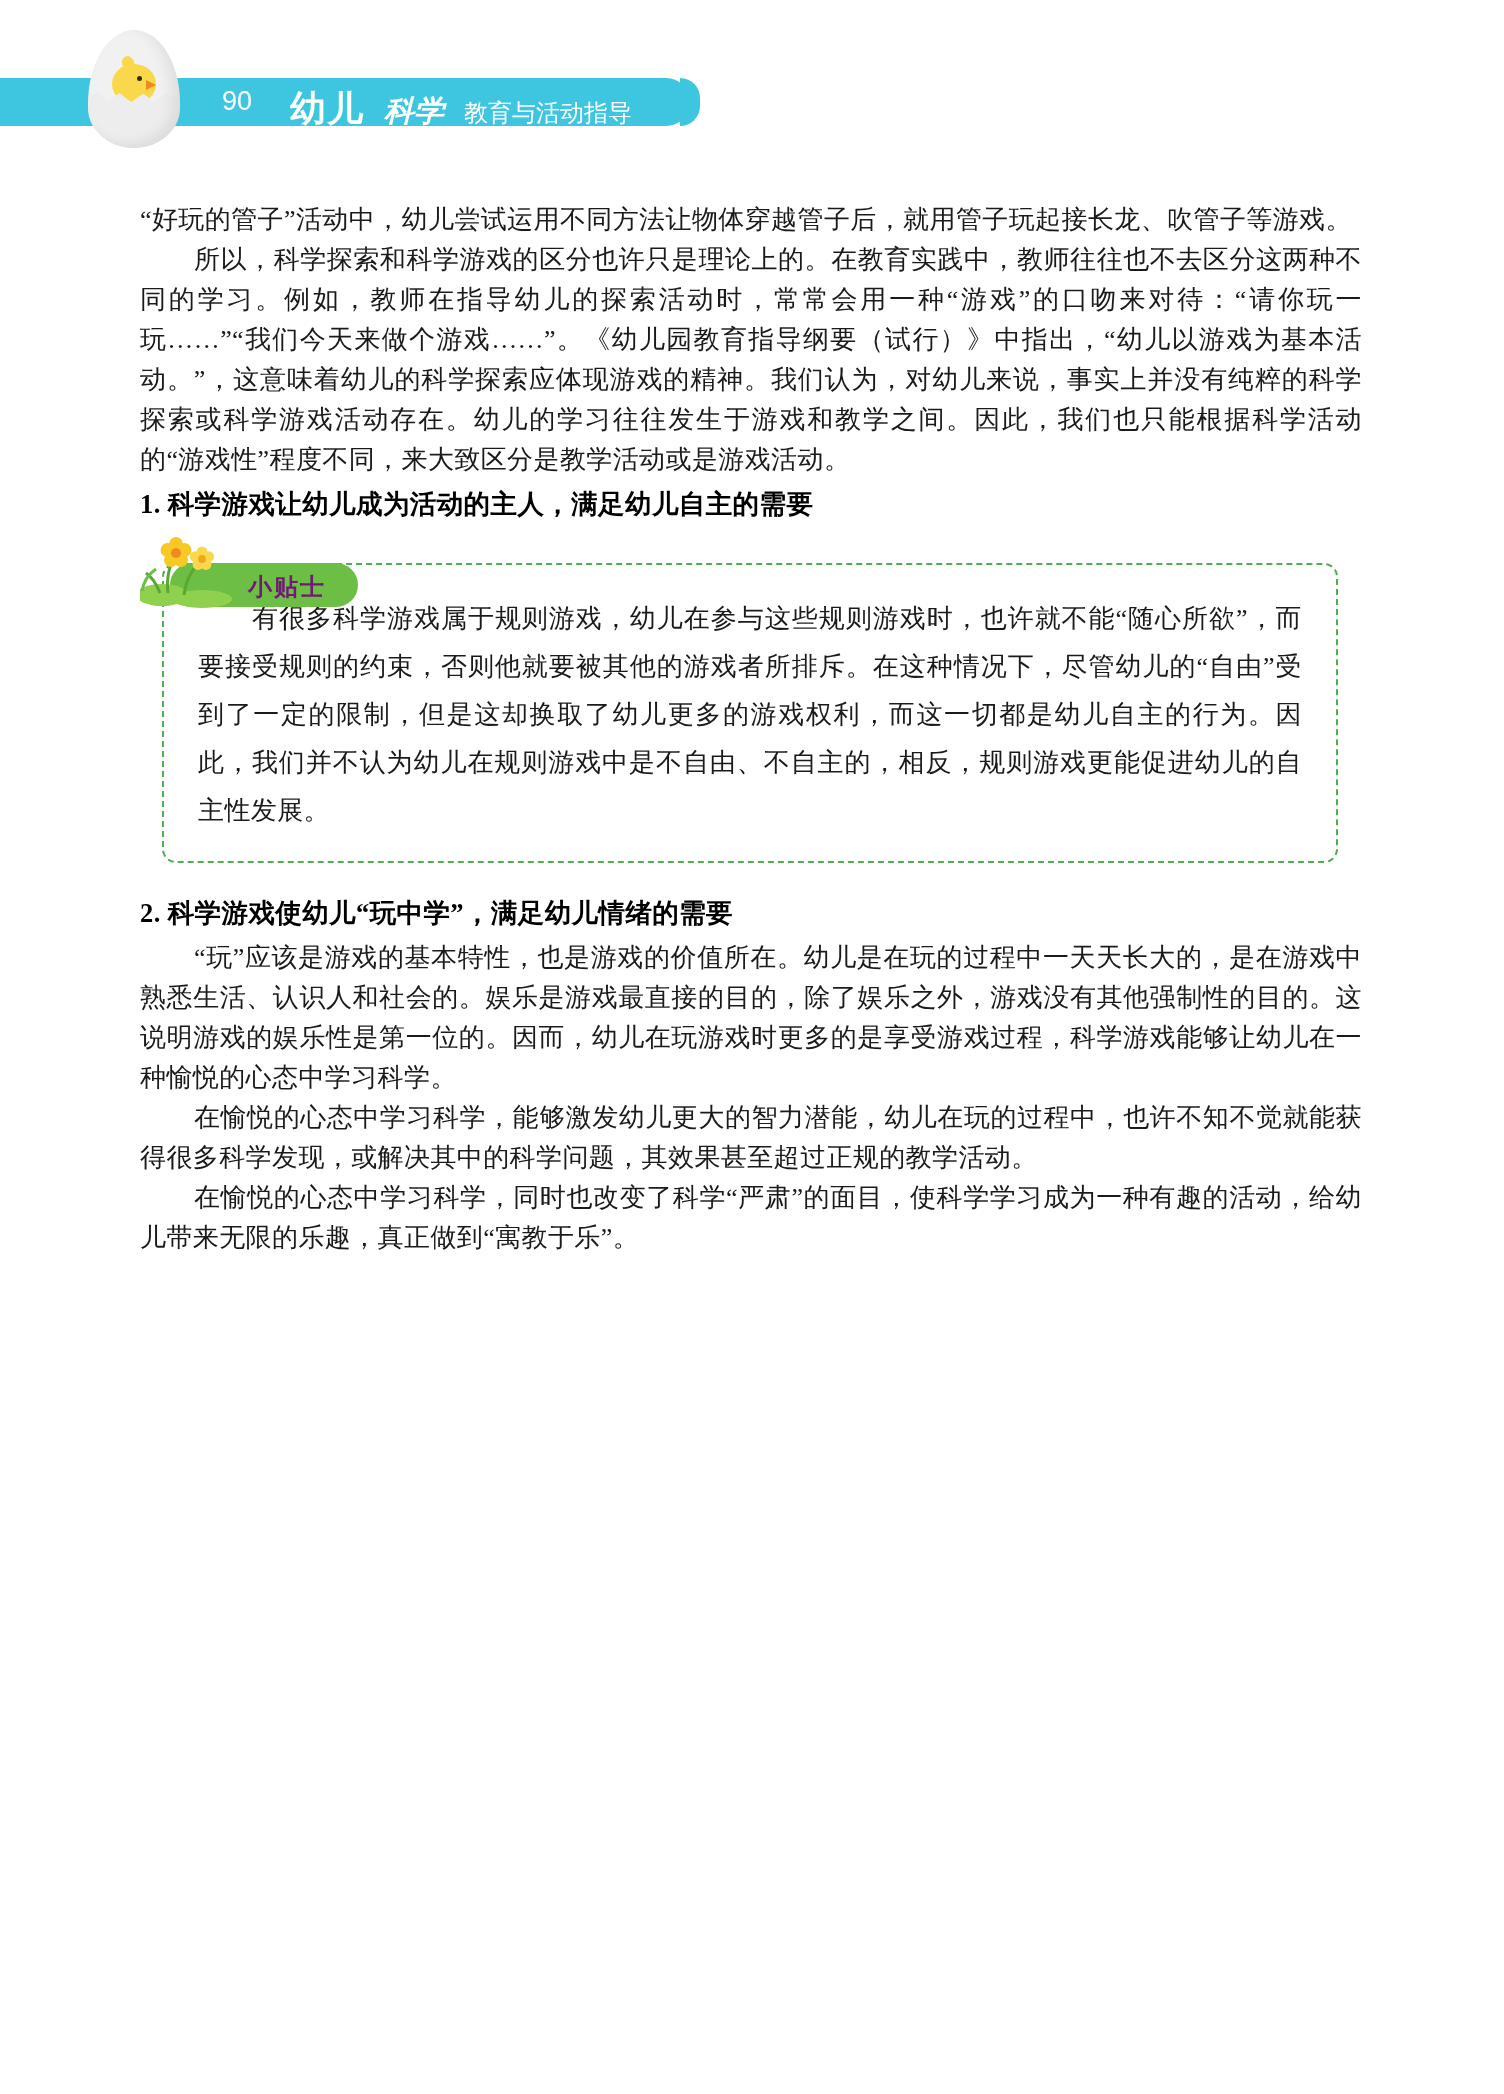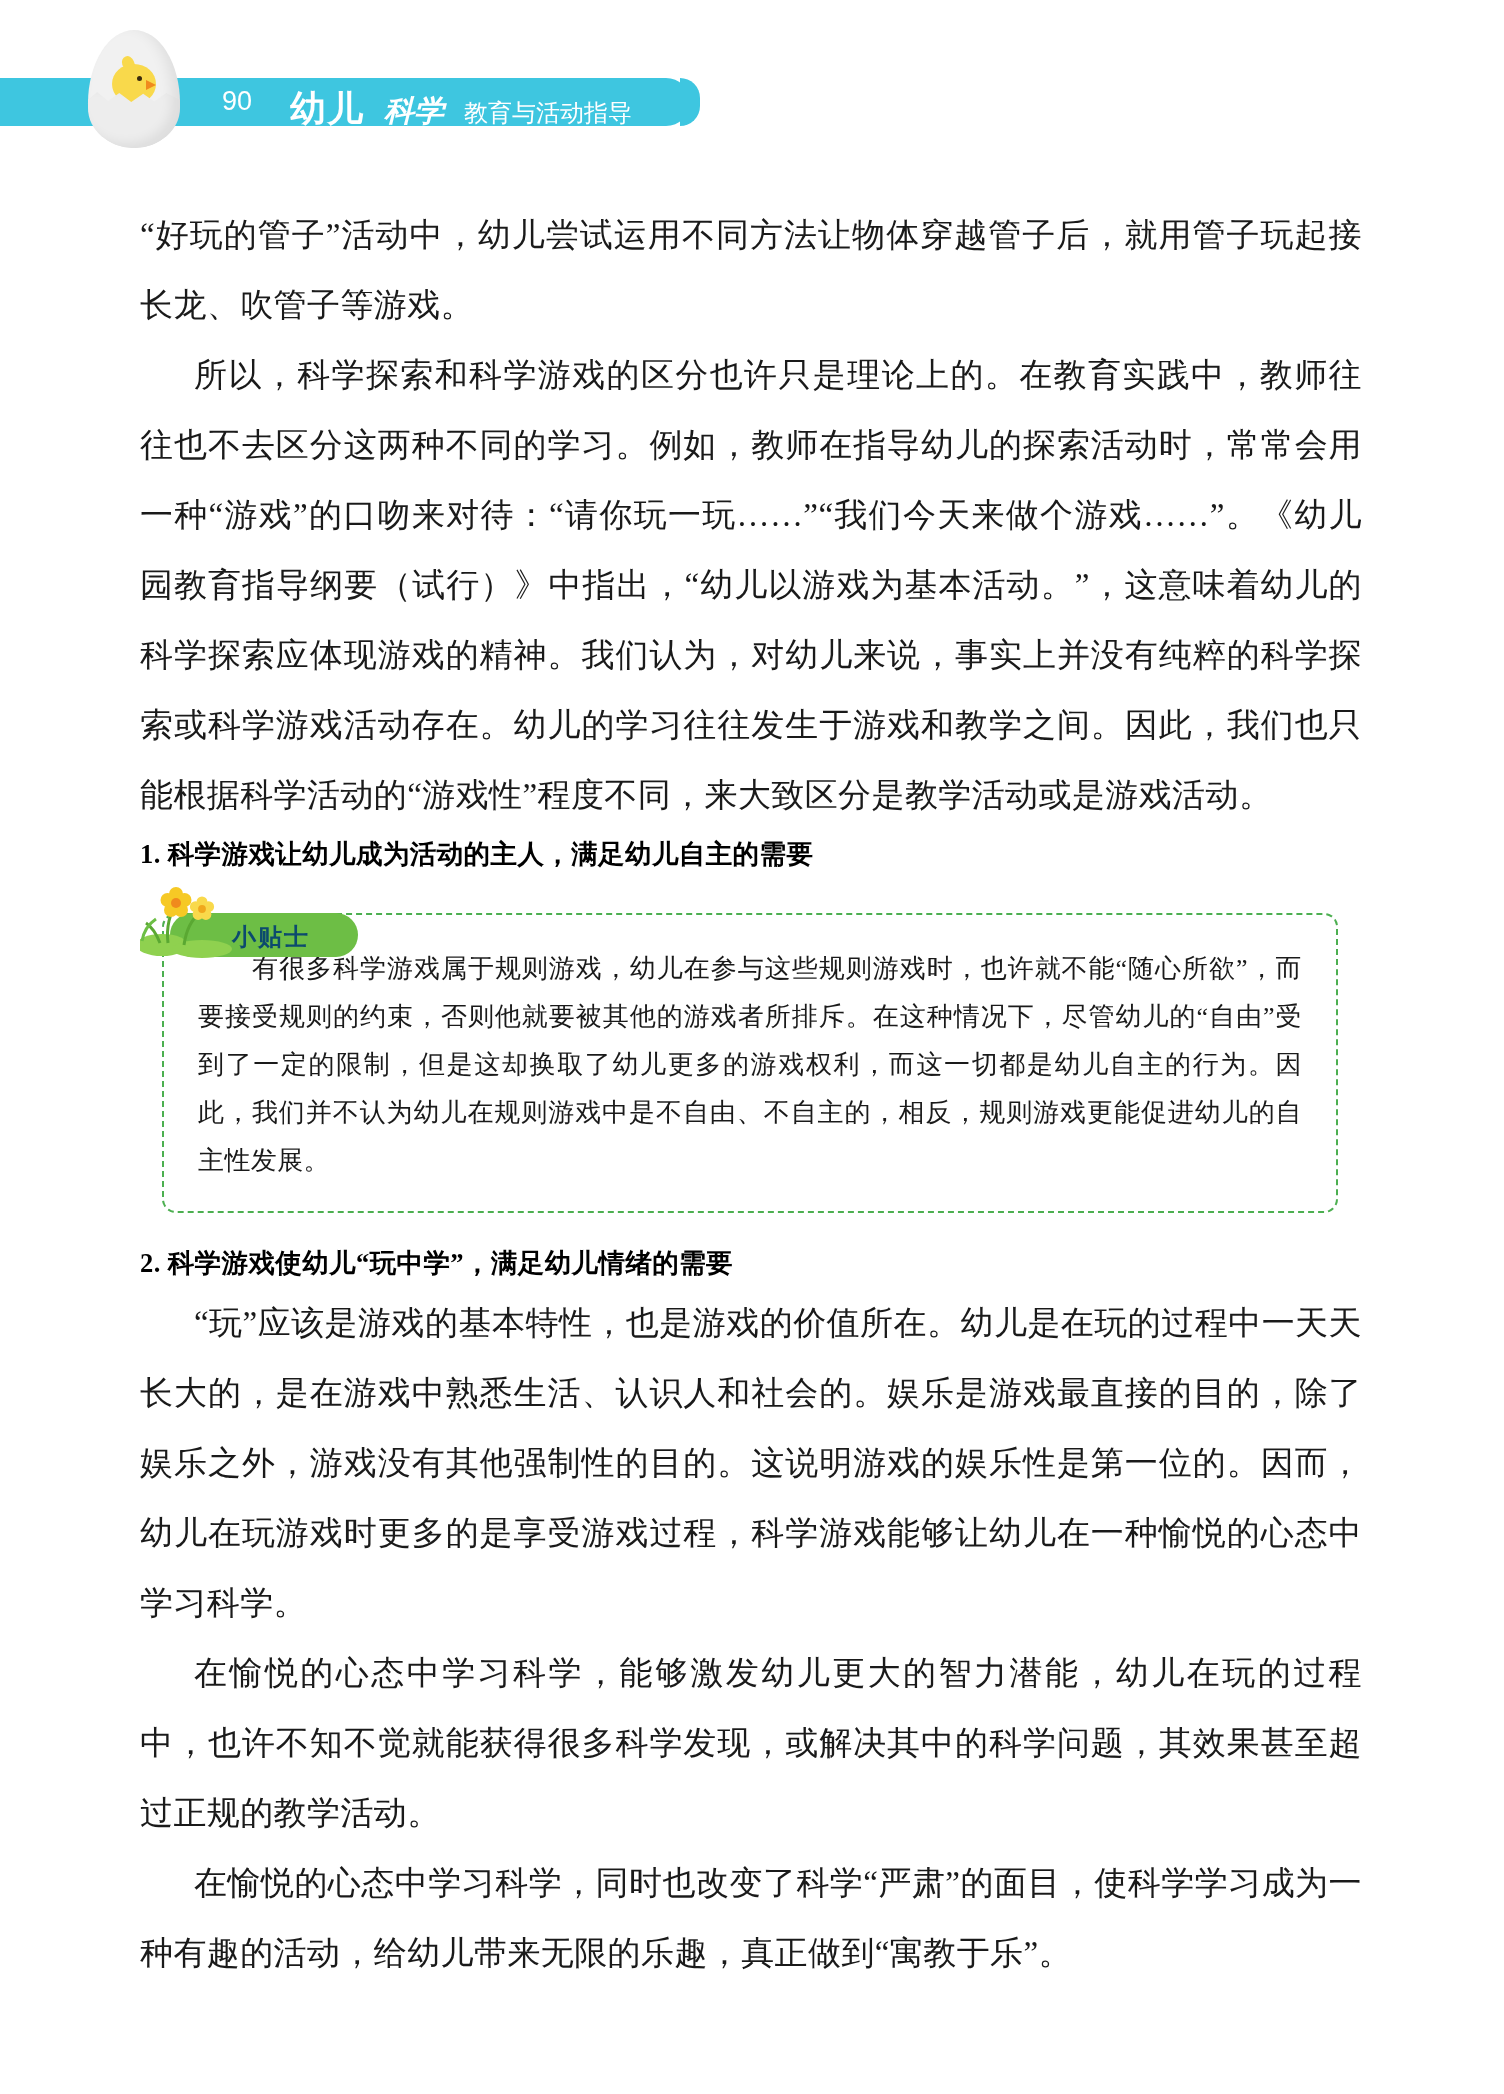--- a/index.html
+++ b/index.html
@@ -149,22 +149,22 @@
 
   
   .content {
     position: absolute;
     left: 140px;
     top: 200px;
     width: 1222px;
   }
   p {
     margin: 0;
-    font-size: 33px;
-    line-height: 70px;
+    font-size: 26px;
+    line-height: 40px;
     color: #1a1a1a;
     text-align: justify;
     letter-spacing: 0.4px;
     font-family: "Liberation Serif", "DejaVu Serif", serif;
   }
   p.indent {
     text-indent: 54px;
   }
   .heading {
     margin: 0;
@@ -186,23 +186,23 @@
     left: 30px;
     top: 0px;
     width: 188px;
     height: 44px;
     background: #6dbe45;
     border-radius: 22px;
     z-index: 3;
   }
   .tip-label span {
     position: absolute;
-    left: 62px;
+    left: 78px;
     top: 8px;
-    color: #0c4a6e;
+    color: #701a75;
     font-family: "Liberation Sans", sans-serif;
     font-size: 24px;
     font-weight: bold;
     letter-spacing: 2px;
   }
   .flowers {
     position: absolute;
     left: 0px;
     top: -30px;
     width: 110px;

